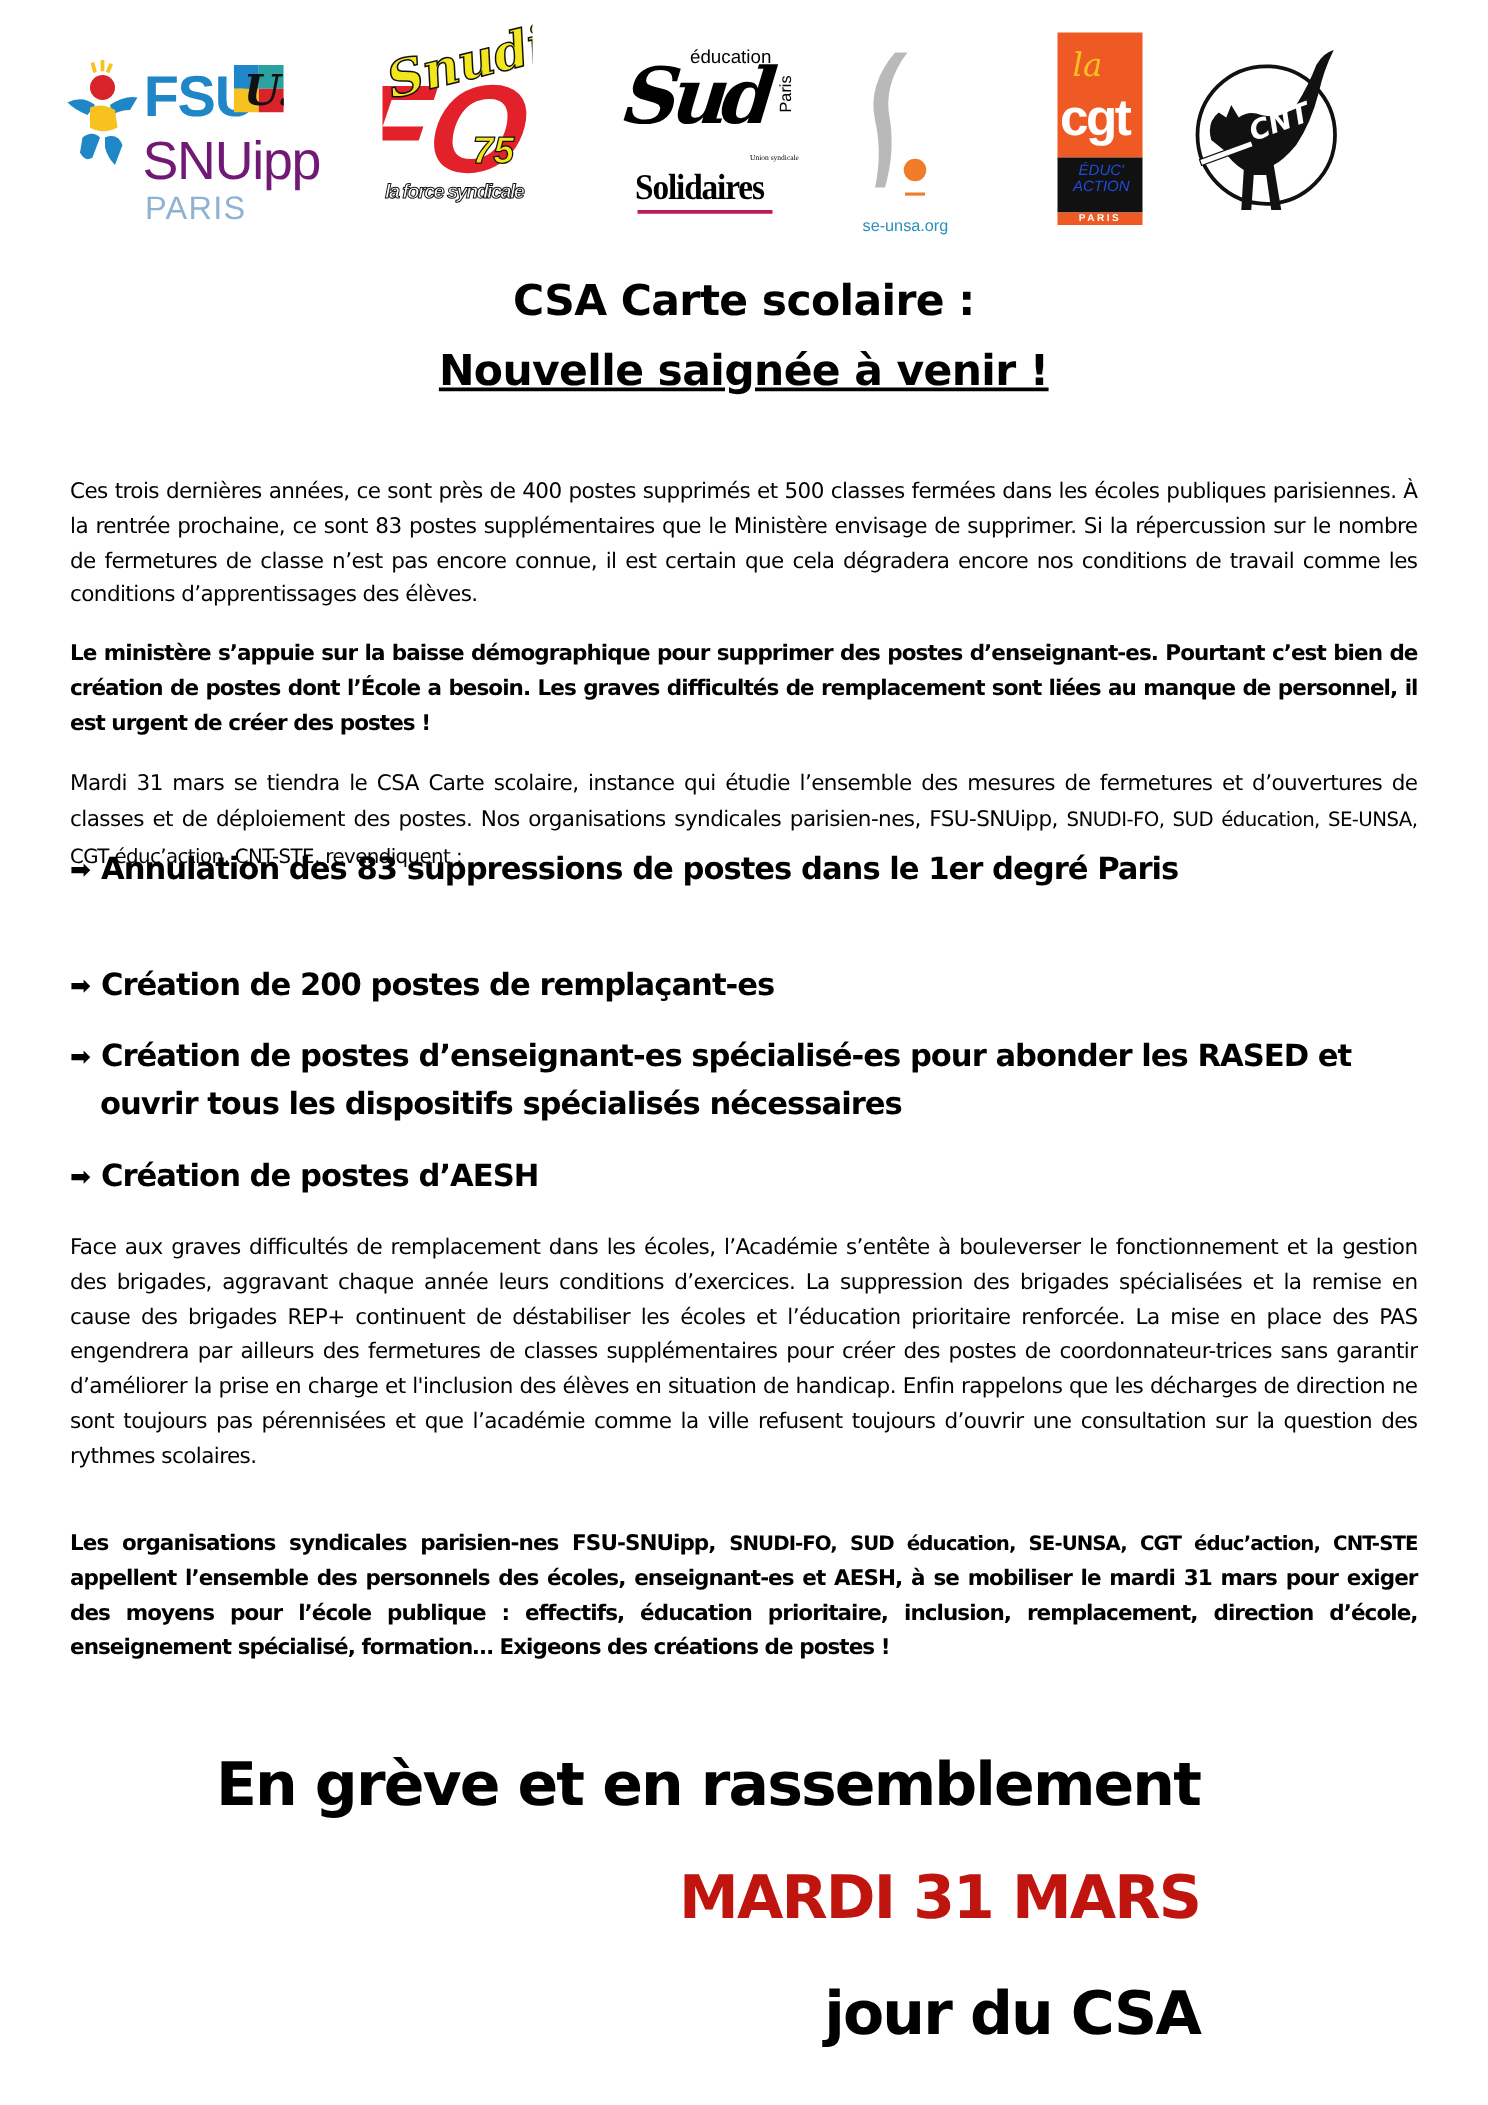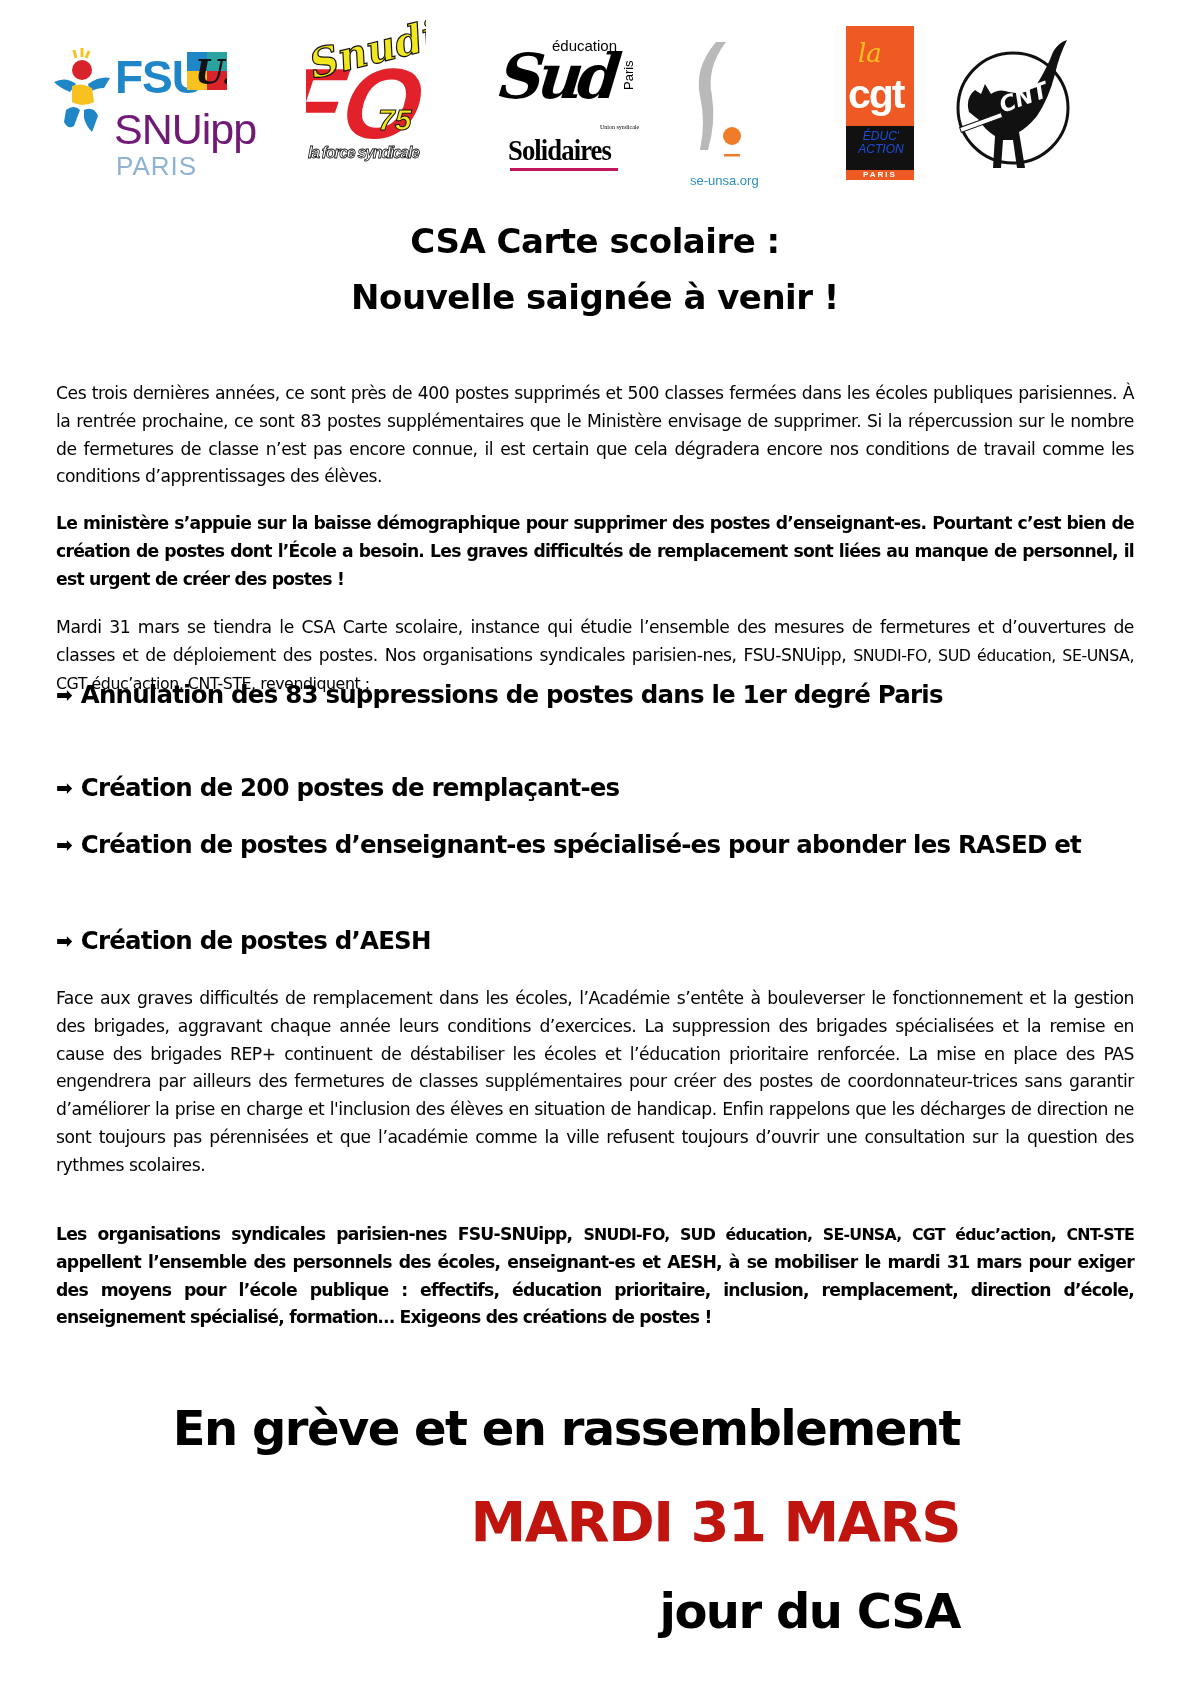--- a/index.html
+++ b/index.html
@@ -42,21 +42,21 @@
     .cgt-bottom { position: absolute; left: 0; top: 100px; width: 68px; height: 44px; background: #111; }
     .cgt-educ { position: absolute; left: 8px; top: 104px; font-size: 12px; color: #1d4ed8; line-height: 1.05; text-align: center; width: 54px; font-style: italic; }
     .cgt-paris { position: absolute; left: 0; top: 144px; width: 68px; height: 10px; background: #ef5a24; color: #fff; font-size: 8px; font-weight: bold; text-align: center; line-height: 10px; letter-spacing: 2px; }
 
     
     .logo-cnt { left: 955px; top: 10px; width: 130px; height: 150px; }
 
     
     .title { position: absolute; left: 0; width: 1190px; text-align: center; font-family: "DejaVu Sans", sans-serif; font-weight: bold; font-size: 34px; line-height: 1; letter-spacing: -0.5px; }
     .title-1 { top: 224px; }
-    .title-2 { top: 280px; }
+    .title-2 { top: 280px; text-decoration: underline; }
 
     
     .para { position: absolute; left: 56px; width: 1078px; font-family: "DejaVu Sans", sans-serif; font-size: 17.2px; line-height: 27.8px; text-align: justify; letter-spacing: -0.45px; }
     .para.bold { font-weight: bold; letter-spacing: -0.75px; }
     .p1 { top: 380px; }
     .p2 { top: 510px; }
     .p3 { top: 614px; }
     .p3 .small { font-size: 15.8px; }
 
     
@@ -68,21 +68,21 @@
     .d3 { top: 826px; }
     .d4 { top: 922px; }
 
     .p4 { top: 985px; }
     .p5 { top: 1221px; }
     .p5 .small { font-size: 15.8px; }
 
     
     .cta { position: absolute; left: 0; width: 960px; text-align: right; font-family: "DejaVu Sans", sans-serif; font-weight: bold; line-height: 1; letter-spacing: -1.5px; }
     .cta-1 { top: 1404px; font-size: 48px; }
-    .cta-2 { top: 1494px; font-size: 56px; }
+    .cta-2 { top: 1494px; font-size: 48px; }
     .cta-3 { top: 1587px; font-size: 48px; }
   </style>
 </head>
 <body>
 
 <div class="logos">
 
   <div class="logo logo-fsu">
     <svg class="fsu-figure" viewBox="0 0 60 90">
       <path d="M22 2 L24 10 M30 0 L30 9 M37 3 L34 10" stroke="#f7c21f" stroke-width="3" fill="none"></path>
@@ -164,20 +164,21 @@
 <p class="para p3" style="margin:0"><span>Mardi 31 mars se tiendra le CSA Carte scolaire, instance qui étudie l’ensemble des mesures de fermetures et d’ouvertures de classes et de déploiement des postes. Nos organisations syndicales parisien-nes, FSU-SNUipp, </span><span class="small">SNUDI-FO, SUD éducation, SE-UNSA, CGT éduc’action, CNT-STE, revendiquent :</span></p>
 
 <div class="demand d1">
   <span class="arrow">➡</span><span>Annulation des 83 suppressions de postes dans le 1er degré Paris</span>
 </div>
 <div class="demand d2">
   <span class="arrow">➡</span><span>Création de 200 postes de remplaçant-es</span>
 </div>
 <div class="demand d3">
   <span class="arrow">➡</span><span>Création de postes d’enseignant-es spécialisé-es pour abonder les RASED et</span>
+  <span class="cont">ouvrir tous les dispositifs spécialisés nécessaires</span>
 </div>
 <div class="demand d4">
   <span class="arrow">➡</span><span>Création de postes d’AESH</span>
 </div>
 
 <p class="para p4" style="margin:0">Face aux graves difficultés de remplacement dans les écoles, l’Académie s’entête à bouleverser le fonctionnement et la gestion des brigades, aggravant chaque année leurs conditions d’exercices. La suppression des brigades spécialisées et la remise en cause des brigades REP+ continuent de déstabiliser les écoles et l’éducation prioritaire renforcée. La mise en place des PAS engendrera par ailleurs des fermetures de classes supplémentaires pour créer des postes de coordonnateur-trices sans garantir d’améliorer la prise en charge et l'inclusion des élèves en situation de handicap. Enfin rappelons que les décharges de direction ne sont toujours pas pérennisées et que l’académie comme la ville refusent toujours d’ouvrir une consultation sur la question des rythmes scolaires.</p>
 
 <p class="para bold p5" style="margin:0"><span>Les organisations syndicales parisien-nes FSU-SNUipp, </span><span class="small">SNUDI-FO, SUD éducation, SE-UNSA, CGT éduc’action, CNT-STE</span><span> appellent l’ensemble des personnels des écoles, enseignant-es et AESH, à se mobiliser le mardi 31 mars pour exiger des moyens pour l’école publique : effectifs, éducation prioritaire, inclusion, remplacement, direction d’école, enseignement spécialisé, formation… Exigeons des créations de postes !</span></p>
 
 <div class="cta cta-1">En grève et en rassemblement</div>

